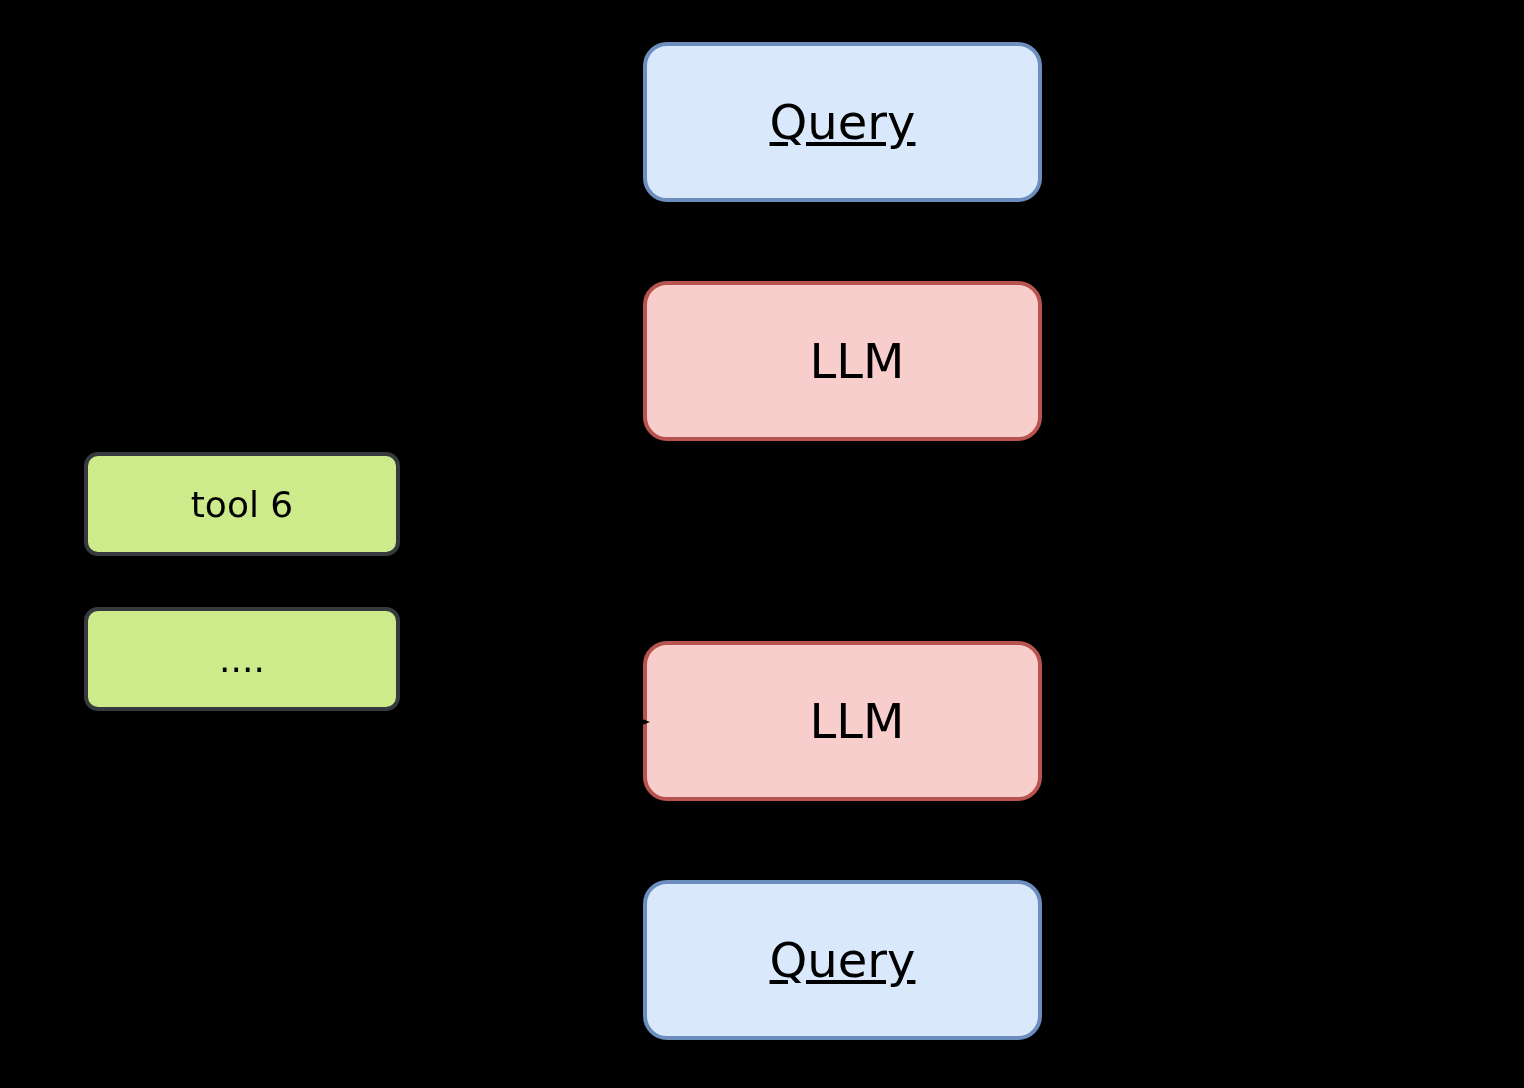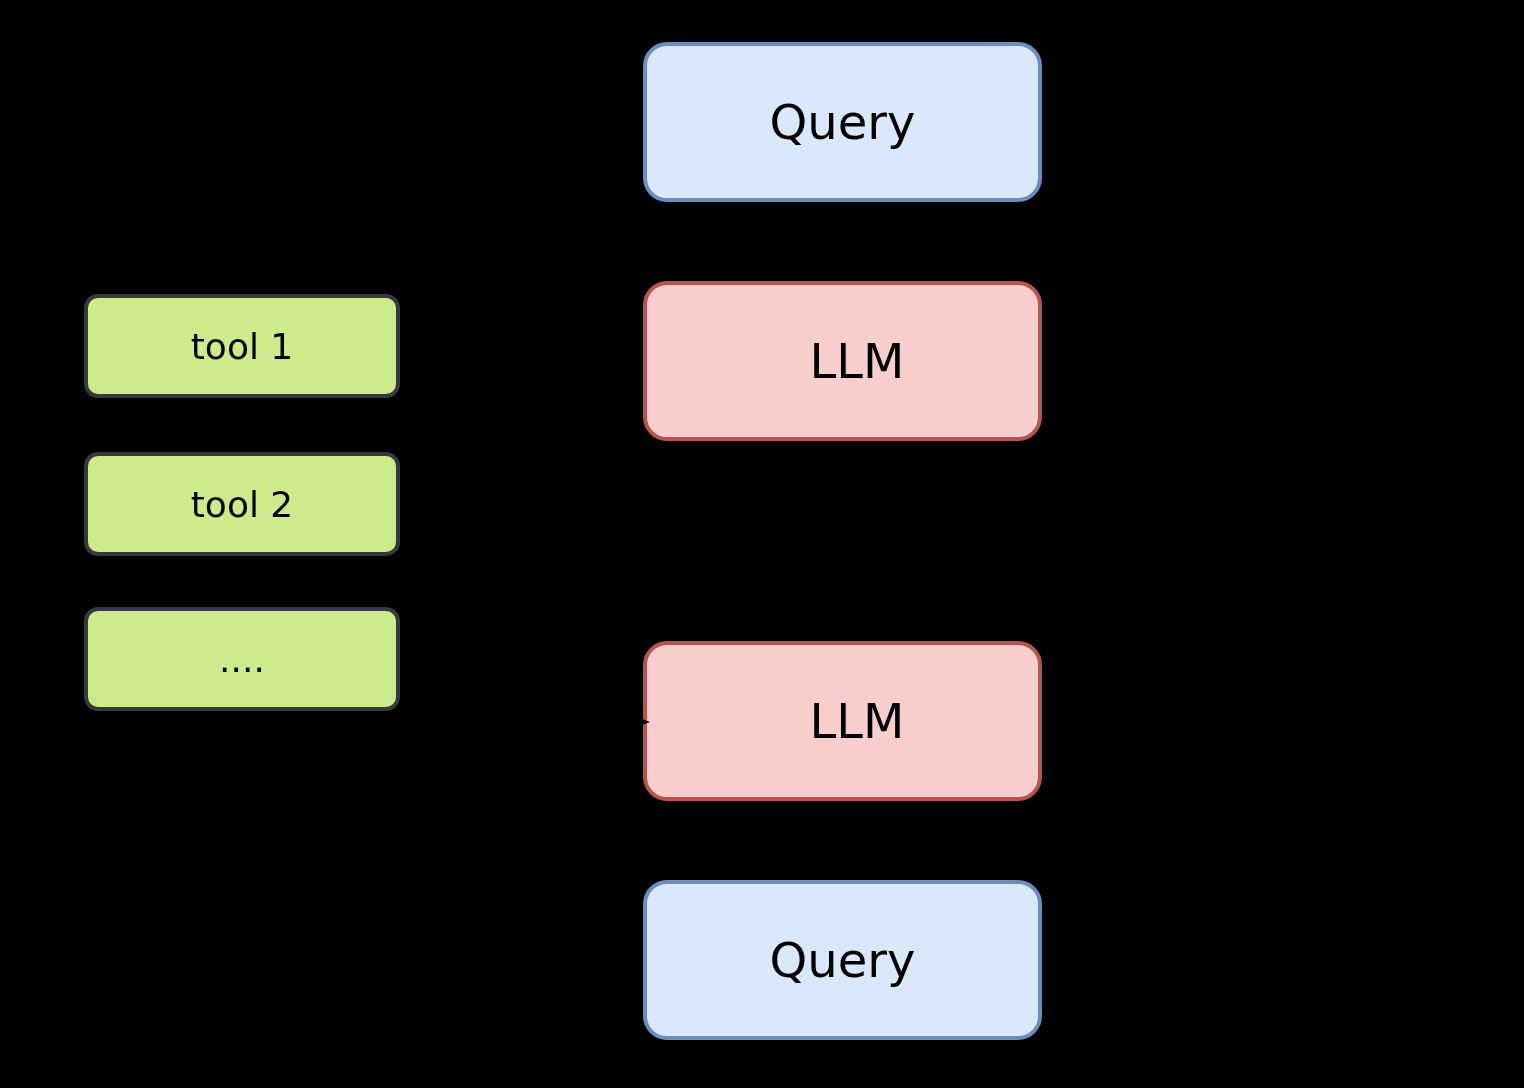--- a/index.html
+++ b/index.html
@@ -30,20 +30,21 @@
     width: 399px;
     height: 160px;
     border-radius: 24px;
     border: 4px solid;
     font-size: 48px;
     font-weight: 500;
   }
   .io-box {
     background: #dae8fc;
     border-color: #6c8ebf;
+    text-decoration: underline;
   }
   .llm-box {
     background: #f8cecc;
     border-color: #b85450;
     padding-left: 29px;
   }
   #box-query  { top: 42px; }
   #box-llm1   { top: 281px; }
   #box-llm2   { top: 641px; }
   #box-answer { top: 880px; }
@@ -72,26 +73,23 @@
     border-top: 7px solid transparent;
     border-bottom: 7px solid transparent;
     border-left: 18px solid #000000;
   }
 </style>
 </head>
 <body>
 
 <div id="canvas">
 
-  <div class="box tool-box" id="box-tool1">
-    <span>tool 1</span>
-  </div>
 
   <div class="box tool-box" id="box-tool2">
-    <span>tool 2</span>
+    <span>tool 6</span>
   </div>
 
   <div class="box tool-box" id="box-dots">
     <span>....</span>
   </div>
 
 
   <div class="box flow-box io-box" id="box-query">
     <span>Query</span>
   </div>

